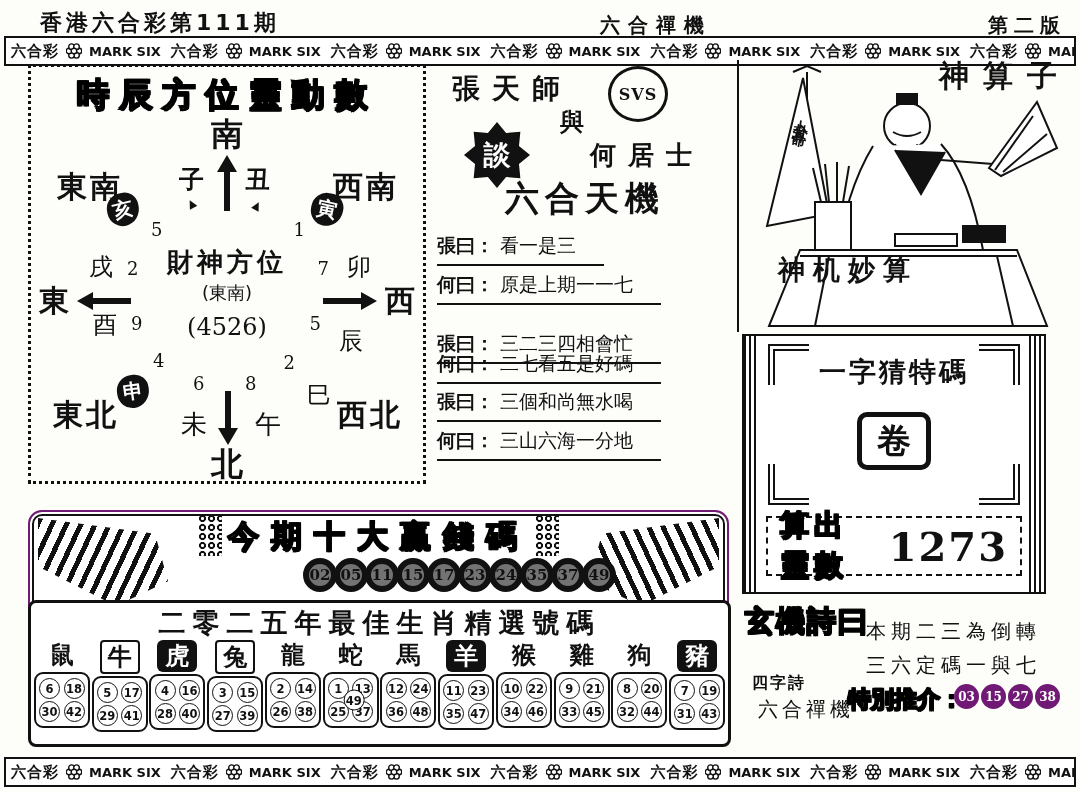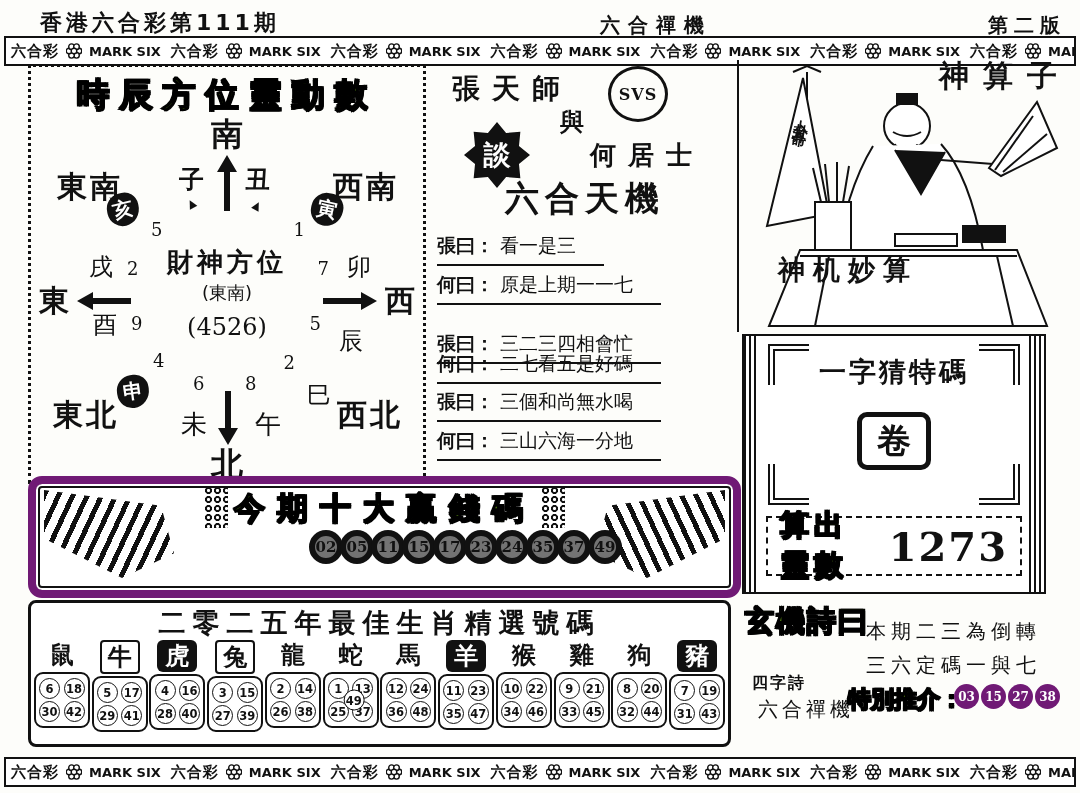--- a/index.html
+++ b/index.html
@@ -33,21 +33,21 @@
         align-items:center;justify-content:center;font:bold 16px "DejaVu Serif",serif;letter-spacing:1px;}
   
   #onechar{left:742px;top:334px;width:300px;height:256px;border:2px solid #111;background:#fff;}
   .vstripe{position:absolute;top:0;bottom:0;width:15px;
            background:repeating-linear-gradient(90deg,#111 0 2px,#fff 2px 5px);}
   .corner{position:absolute;width:34px;height:34px;border-top:7px double #111;border-left:7px double #111;}
   #charbox{border:5px solid #111;border-radius:10px;width:64px;height:48px;display:flex;
            align-items:center;justify-content:center;font-size:34px;font-weight:bold;}
   #numbox{border:2px dashed #111;display:flex;align-items:center;gap:14px;padding:0 12px;}
   
-  #topten{left:28px;top:476px;width:697px;height:106px;border:8px solid #701a75;border-radius:14px;
+  #topten{left:28px;top:510px;width:697px;height:106px;border:2px solid #701a75;border-radius:14px;
           box-shadow:inset 0 0 0 2px #fff,inset 0 0 0 4px #111;background:#fff;}
   .decor{position:absolute;top:6px;width:130px;height:88px;
          background:repeating-linear-gradient(115deg,#111 0 5px,transparent 5px 13px);
          clip-path:polygon(0 0,90% 18%,100% 72%,60% 100%,0 55%);}
   .beads{position:absolute;width:24px;height:42px;
          background-image:radial-gradient(circle,#fff 1.2px,#111 2px,#111 3.2px,transparent 3.8px);
          background-size:9px 9px;}
   .bignum{width:22px;height:22px;border:6px solid #111;border-radius:50%;background:#737373;
           display:flex;align-items:center;justify-content:center;flex:none;
           font:bold 15px "DejaVu Serif",serif;margin-left:-3px;}

